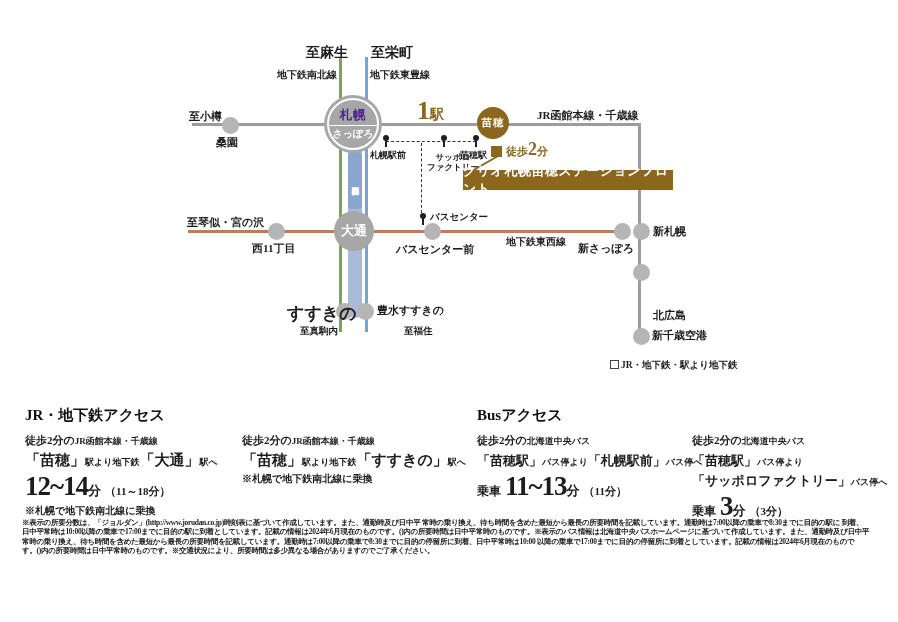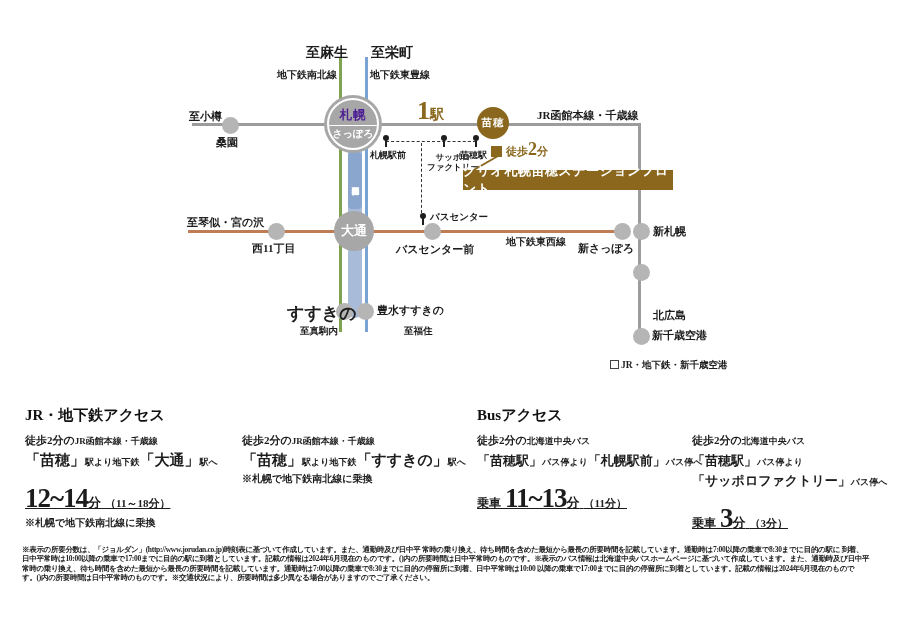--- a/index.html
+++ b/index.html
@@ -50,28 +50,28 @@
   .legend-sq { display:inline-block; width:7px; height:7px; border:1px solid #444; margin-right:2px;
                vertical-align:-1px; }
   .col { position:absolute; top:430px; color:#1c1c1c; }
   .col .l1 { white-space:nowrap; }
   .col .l1 .w { font-size:11px; font-weight:bold; }
   .col .l1 .ln { font-size:9px; font-weight:bold; }
   .col .l2 { white-space:nowrap; margin-top:3px; }
   .col .l2 .q { font-size:15px; font-weight:bold; }
   .col .l2 .q2 { font-size:13px; font-weight:bold; }
   .col .l2 .s { font-size:9px; font-weight:bold; }
-  .col .l3 { white-space:nowrap; margin-top:13px;text-decoration:underline; }
+  .col .l3 { white-space:nowrap; margin-top:1px; }
   .col .l3 .ride { font-size:12px; font-weight:bold; }
   .col .l3 .big { font-size:27px; font-weight:bold; letter-spacing:-1px; }
   .col .l3 .unit { font-size:13px; font-weight:bold; }
   .col .l3 .rng { font-size:11px; font-weight:bold; }
   .col .l4 { white-space:nowrap; margin-top:2px; font-size:10px; font-weight:bold; }
   .heading { position:absolute; font-size:15px; font-weight:bold; color:#111; white-space:nowrap; }
-  .notes { position:absolute; left:22px; top:545px; width:860px; overflow:hidden; color:#222; }
+  .notes { position:absolute; left:22px; top:518px; width:860px; overflow:hidden; color:#222; }
   .notes div { font-size:7.5px; letter-spacing:-0.3px; line-height:9.4px; white-space:nowrap;
                font-family:"Liberation Serif", serif; font-weight:bold; }
 </style>
 </head>
 <body>
 
 <div class="canvas">
 
   <div class="abs" style="left:0;top:0;width:898px;height:400px;">
 
@@ -157,21 +157,21 @@
     <div class="lbl" style="left:652px;top:329px;font-size:11px;">新千歳空港</div>
 
     <div class="sta" style="left:336px;top:303px;"></div>
     <div class="sta" style="left:357px;top:303px;"></div>
     <div class="lbl" style="left:287px;top:304px;font-size:17px;">すすきの</div>
     <div class="lbl" style="left:377px;top:304px;font-size:11px;">豊水すすきの</div>
     <div class="lbl" style="left:300px;top:326px;font-size:9.5px;">至真駒内</div>
     <div class="lbl" style="left:372px;top:326px;font-size:9.5px;margin-left:32px;">至福住</div>
 
     <div class="lbl" style="left:610px;top:360px;font-size:9.5px;">
-      <span class="legend-sq"></span><span>JR・地下鉄・新千歳空港</span>
+      <span class="legend-sq"></span><span>JR・地下鉄・駅より地下鉄</span>
     </div>
   </div>
 
   <div class="heading" style="left:25px;top:406px;">JR・地下鉄アクセス</div>
   <div class="heading" style="left:477px;top:406px;">Busアクセス</div>
 
   <div class="col" style="left:25px;">
     <div class="l1"><span class="w">徒歩2分の</span><span class="ln">JR函館本線・千歳線</span></div>
     <div class="l2"><span class="q">「苗穂」</span><span class="s">駅より地下鉄</span><span class="q">「大通」</span><span class="s">駅へ</span></div>
     <div class="l3"><span class="big">12~14</span><span class="unit">分</span> <span class="rng">（11～18分）</span></div>

